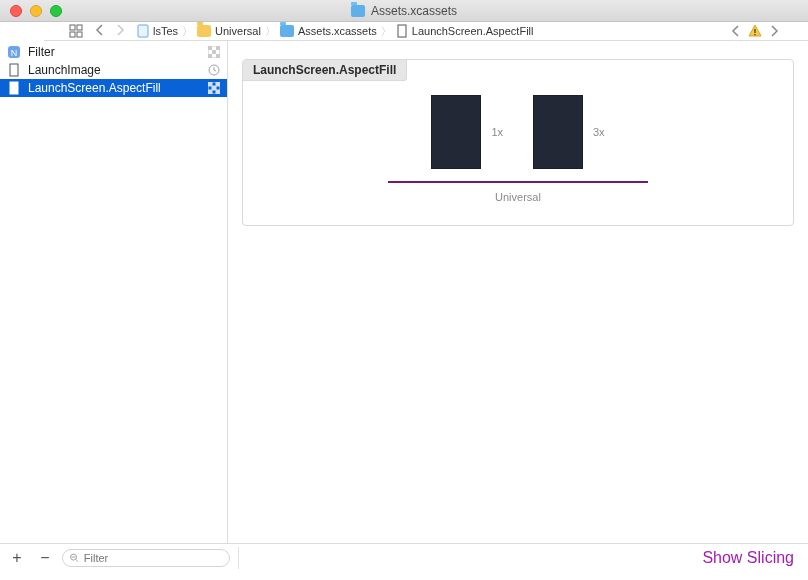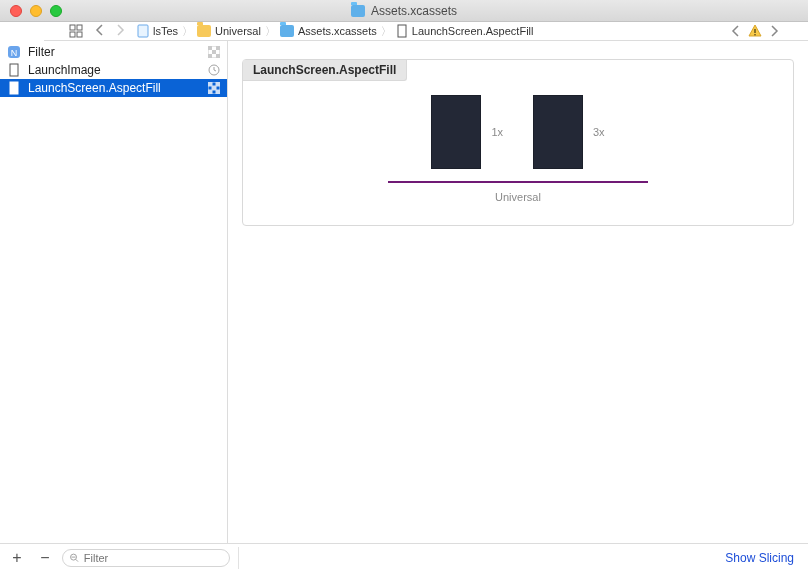--- a/index.html
+++ b/index.html
@@ -51,21 +51,21 @@
 .device-label-wrap { border-top: 2px solid #701a75; margin-top: 12px; padding-top: 4px; width: 260px; text-align: center; }
 .device-label { font-size: 11px; color: #8a8a8a; }
 
 
 .footer { height: 29px; border-top: 1px solid #dcdcdc; display: flex; align-items: center; padding: 0 8px; gap: 8px; background: #fff; }
 .footer-left { display: flex; align-items: center; gap: 10px; }
 .footer button.pm { background: none; border: none; font-size: 16px; color: #555; width: 18px; }
 .filter-field { flex: 0 0 168px; display: flex; align-items: center; gap: 4px; border: 1px solid #d5d5d5; border-radius: 10px; height: 18px; padding: 0 6px; }
 .filter-field input { border: none; outline: none; font-size: 11px; width: 100%; }
 .footer-sep { width: 1px; height: 22px; background: #e2e2e2; }
-.footer-right { margin-left: auto; font-size: 12px; color: #1d4ed8; padding-right: 6px; }
+.footer-right { margin-left: auto; font-size: 16px; color: #a21caf; padding-right: 6px; }
 
 
 .i-folder { width:14px;height:12px;background:#6ac0f7;border-radius:2px;position:relative; }
 .i-folder:before { content:"";position:absolute;top:-3px;left:0;width:6px;height:3px;background:#6ac0f7;border-radius:1px 1px 0 0; }
 .i-folder.yellow { background:#f7c95a; }
 .i-folder.yellow:before { background:#f7c95a; }
 .i-folder.blue2 { background:#5fb0ea; }
 </style>
 </head>
 <body>

